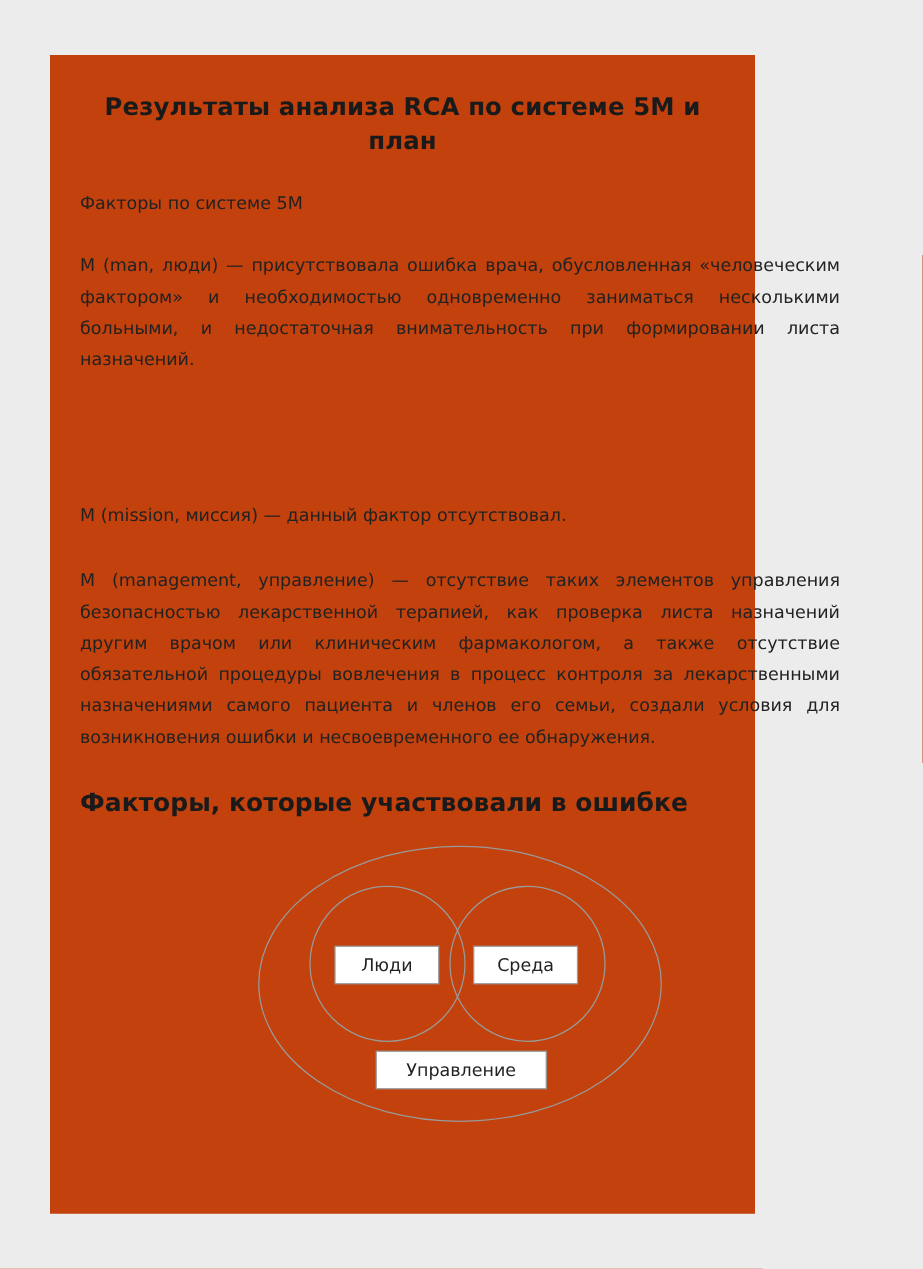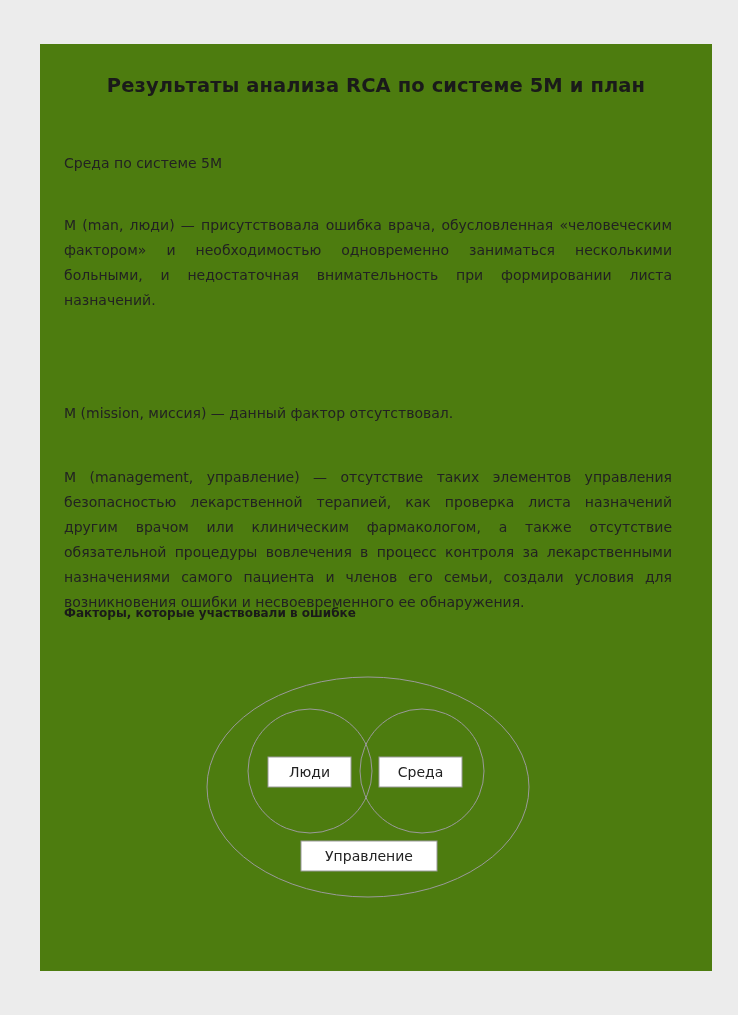--- a/index.html
+++ b/index.html
@@ -7,45 +7,45 @@
     width: 738px; height: 1015px;
     background: #ececec;
     position: relative;
     overflow: hidden;
     font-family: "DejaVu Sans", sans-serif;
     color: #1c1c1c;
   }
   .page {
     position: absolute;
     left: 40px; top: 44px;
-    width: 672px; height: 927px;
-    background: #4d7c0f;
+    width: 564px; height: 927px;
+    background: #c2410c;
   }
   .title {
     position: absolute;
     left: 40px; right: 40px; top: 28px;
     text-align: center;
     font-weight: bold;
     font-size: 19.5px;
     line-height: 27px;
     letter-spacing: 0.1px;
     color: #1a1a1a;
   }
   .body-text {
     position: absolute;
     left: 24px; width: 608px;
     font-size: 14px;
     line-height: 25px;
     color: #222;
   }
-  .justify { text-align: justify; text-align-last: left; margin-top: 12px; }
+  .justify { text-align: justify; text-align-last: left; }
   .subhead {
     position: absolute;
-    left: 24px; top: 562px;
-    font-size: 12px;
+    left: 24px; top: 586px;
+    font-size: 20px;
     font-weight: bold;
     color: #1a1a1a;
   }
   .diagram {
     position: absolute;
     left: 0; top: 0;
     width: 658px; height: 927px;
   }
   .diagram text {
     font-family: "DejaVu Sans", sans-serif;
@@ -55,21 +55,21 @@
 </style>
 </head>
 <body>
 
 <div class="page">
 
   <div class="title">
     <div>Результаты анализа RCA по системе 5M и план</div>
   </div>
 
-  <div class="body-text" style="top:107px;">Среда по системе 5М</div>
+  <div class="body-text" style="top:107px;">Факторы по системе 5М</div>
 
   <div class="body-text justify" style="top:157px;">М (man, люди) — присутствовала ошибка врача, обусловленная «человеческим фактором» и необходимостью одновременно заниматься несколькими больными, и недостаточная внимательность при формировании листа назначений.</div>
 
 
 
   <div class="body-text" style="top:357px;">М (mission, миссия) — данный фактор отсутствовал.</div>
 
   <div class="body-text justify" style="top:409px;">М (management, управление) — отсутствие таких элементов управления безопасностью лекарственной терапией, как проверка листа назначений другим врачом или клиническим фармакологом, а также отсутствие обязательной процедуры вовлечения в процесс контроля за лекарственными назначениями самого пациента и членов его семьи, создали условия для возникновения ошибки и несвоевременного ее обнаружения.</div>
 
   <div class="subhead">Факторы, которые участвовали в ошибке</div>

